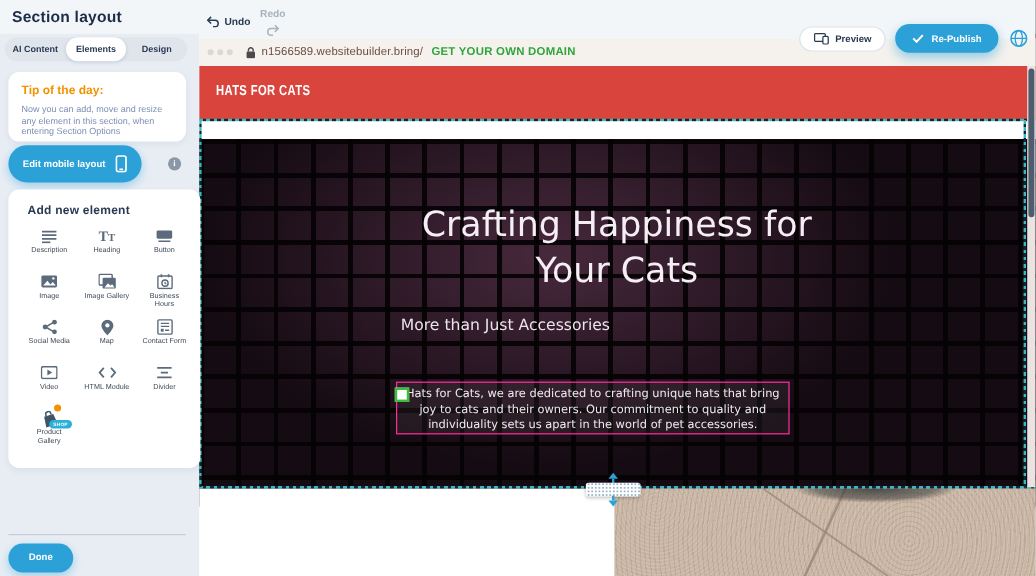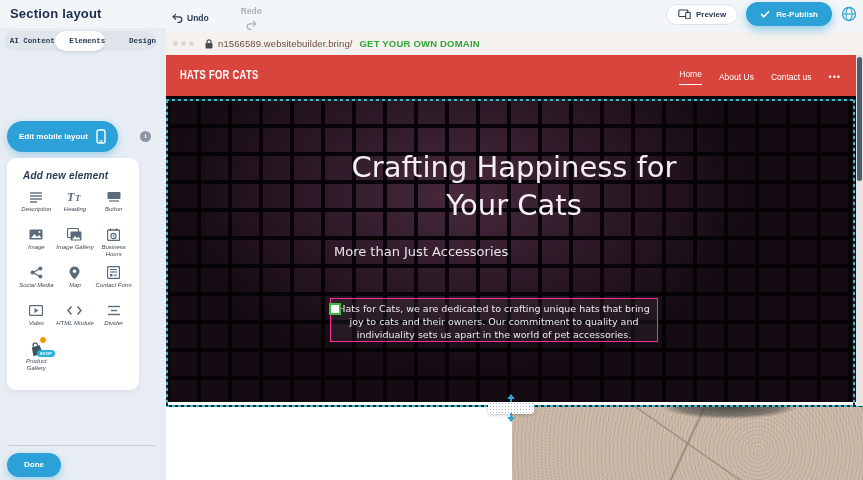--- a/index.html
+++ b/index.html
@@ -2,41 +2,41 @@
 <html><head>
 <meta charset="utf-8">
 <style>
   * { margin:0; padding:0; box-sizing:border-box; }
   html,body { width:863px; height:480px; overflow:hidden; }
   body { font-family:"Liberation Sans", sans-serif; background:#f3f6f9; position:relative; }
 
   
   #topbar { position:absolute; left:0; top:0; width:863px; height:28px; background:#f3f6f9; z-index:30; }
   .app-title { position:absolute; left:10px; top:6px; font-size:13px; font-weight:bold; color:#1d2c49; letter-spacing:.2px; }
-  .undo-redo { position:absolute; left:172px; top:6px; display:flex; gap:32px; align-items:center; }
+  .undo-redo { position:absolute; left:172px; top:6px; display:flex; gap:8px; align-items:center; }
   .ur-btn { display:flex; gap:4px; align-items:center; font-size:8.5px; font-weight:bold; cursor:pointer; }
   .ur-btn.undo { color:#2a3a52; }
   .ur-btn.redo { color:#a9b2bd;flex-direction:column; }
-  .topbar-right { position:absolute; right:5px; top:2px; display:flex; gap:8px; align-items:center; }
+  .topbar-right { position:absolute; right:5px; top:20px; display:flex; gap:8px; align-items:center; }
   .preview-btn { display:flex; gap:5px; align-items:center; background:#fff; border:1px solid #dde3e9; border-radius:13px; height:21px; padding:0 11px; font-size:8px; font-weight:bold; color:#2a3a52; cursor:pointer; }
   .republish-btn { display:flex; gap:6px; align-items:center; background:#2ba1d8; border-radius:14px; height:24px; padding:0 14px; font-size:8px; font-weight:bold; color:#fff; cursor:pointer; box-shadow:0 4px 10px rgba(43,161,216,.5); }
   .globe-btn { width:18px; height:18px; cursor:pointer; display:flex; align-items:center; justify-content:center; }
 
   
   #sidebar { position:absolute; left:0; top:28px; width:166px; height:452px; background:#e8edf4; z-index:20; }
   .tabbar { position:absolute; left:4px; top:3px; width:152px; height:20px; background:#e0e5eb; border-radius:11px; display:flex; align-items:center; }
-  .tab { flex:1; text-align:right; font-size:7.5px; font-weight:bold; color:#2a3a55; height:20px; line-height:20px; border-radius:11px; cursor:pointer; white-space:nowrap;font-family:Liberation Mono, monospace; }
+  .tab { flex:1; text-align:center; font-size:7.5px; font-weight:bold; color:#2a3a55; height:20px; line-height:20px; border-radius:11px; cursor:pointer; white-space:nowrap; }
   .tab.active { background:#fff; box-shadow:0 1px 3px rgba(40,60,90,.18); }
   .tip-card { position:absolute; left:7px; top:32px; width:148px; height:58px; background:#fff; border-radius:9px; box-shadow:0 2px 5px rgba(60,80,110,.08); padding:10px 11px; }
   .tip-title { font-size:10px; font-weight:bold; color:#f39200; margin-bottom:5px; }
   .tip-body { font-size:7.5px; line-height:9.5px; color:#7d8fb3; }
   .mobile-row { position:absolute; left:7px; top:93px; display:flex; align-items:center; gap:22px; }
   .mobile-btn { display:flex; align-items:center; gap:8px; background:#2ba1d8; color:#fff; border-radius:16px; height:31px; padding:0 12px; font-size:8px; font-weight:bold; cursor:pointer; box-shadow:0 3px 8px rgba(43,161,216,.4); }
   .info-dot { width:11px; height:11px; border-radius:50%; background:#8b97a6; color:#fff; font-size:7px; font-weight:bold; text-align:center; line-height:11px; cursor:pointer; font-family:"Liberation Serif", serif; }
-  .add-card { position:absolute; left:7px; top:130px; width:132px; height:232px; background:#fff; border-radius:9px; box-shadow:0 2px 5px rgba(60,80,110,.08); padding:12px 6px 0 10px;font-style:italic; }
+  .add-card { position:absolute; left:7px; top:130px; width:160px; height:232px; background:#fff; border-radius:9px; box-shadow:0 2px 5px rgba(60,80,110,.08); padding:12px 6px 0 10px; }
   .add-title { font-size:10px; font-weight:bold; color:#2a3a55; letter-spacing:.2px; margin-bottom:8px; padding-left:6px; }
   .el-grid { display:grid; grid-template-columns:repeat(3,1fr); row-gap:6px; }
   .el-item { display:flex; flex-direction:column; align-items:center; cursor:pointer; min-height:32px; }
   .el-icon { height:15px; display:flex; align-items:center; justify-content:center; margin-bottom:2px; position:relative; }
   .el-label { font-size:6px; line-height:7px; color:#3f4a57; text-align:center; max-width:40px; }
   .shop-badge { position:absolute; right:-12px; bottom:-1px; background:#2bb0d8; color:#fff; font-size:4px; font-weight:bold; border-radius:5px; padding:1px 3px; letter-spacing:.2px; }
   .promo-dot { position:absolute; right:-4px; top:-5px; width:8px; height:8px; border-radius:50%; background:#f39200; border:1px solid #fff; }
   .side-divider { position:absolute; left:7px; top:417px; width:148px; height:1px; background:#c8cdd6; }
   .done-btn { position:absolute; left:7px; top:425px; width:54px; height:24px; background:#2ba1d8; border-radius:13px; color:#fff; font-size:8px; font-weight:bold; text-align:center; line-height:24px; cursor:pointer; box-shadow:0 3px 8px rgba(43,161,216,.4); }
 
@@ -48,21 +48,21 @@
   .url-text { font-size:9.5px; color:#6d4c43; margin-left:5px; letter-spacing:.1px; }
   .domain-cta { font-size:9.5px; font-weight:bold; color:#2fa63c; margin-left:7px; cursor:pointer; letter-spacing:.2px; }
 
   .site-header { position:absolute; left:0; top:23px; width:697px; height:45px; background:#d9453c; }
   .site-logo { position:absolute; left:14px; top:13px; color:#fff; font-weight:bold; font-size:12px; letter-spacing:.4px; transform:scaleX(.78); transform-origin:left center; white-space:nowrap; }
   .site-nav { position:absolute; right:22px; top:14px; display:flex; gap:17px; align-items:center; }
   .nav-item { color:#fff; font-size:8.5px; cursor:pointer; white-space:nowrap; }
   .nav-item.active { padding-bottom:5px; border-bottom:1px solid #fff; }
   .nav-more { color:#fff; font-size:9px; cursor:pointer; letter-spacing:1px; }
 
-  .hero { position:absolute; left:0; top:64px; width:697px; height:306px;
+  .hero { position:absolute; left:0; top:84px; width:697px; height:306px;
     background-image:
       repeating-linear-gradient(to right, rgba(5,2,4,.92) 0 4px, transparent 4px 31px),
       repeating-linear-gradient(to bottom, rgba(5,2,4,.92) 0 4px, transparent 4px 28px),
       radial-gradient(ellipse 360px 220px at 42% 32%, #47293c 0%, #2b1825 45%, #150b12 80%);
     background-color:#120a10; overflow:hidden; }
   .hero-heading { position:absolute; left:168px; top:52px; width:360px; text-align:center; color:#f5eef5; font-family:"DejaVu Sans", sans-serif; font-size:29px; line-height:38px; font-weight:400; }
   .hero-sub { position:absolute; left:168px; top:148px; width:360px; color:#ece4ec; font-family:"DejaVu Sans", sans-serif; font-size:13px; font-weight:400; }
   .sel-box { position:absolute; left:164px; top:202px; width:328px; height:44px; border:1.5px solid #ff2e9a; background:rgba(255,255,255,.05); display:flex; align-items:flex-end; justify-content:center; cursor:move; }
   .sel-text { color:#efe9ef; font-size:9.5px; line-height:13px; text-align:center; padding:0 4px; font-family:"DejaVu Sans", sans-serif; }
   .sel-handle { position:absolute; left:-2px; top:4px; width:12px; height:12px; background:#fdfdfd; border:2px solid #3dbc3d; cursor:grab; }
@@ -150,20 +150,24 @@
   </div>
 </div>
 
 <div id="sidebar">
   <div class="tabbar">
     <div class="tab">AI Content</div>
     <div class="tab active">Elements</div>
     <div class="tab">Design</div>
   </div>
 
+  <div class="tip-card">
+    <div class="tip-title">Tip of the day:</div>
+    <div class="tip-body">Now you can add, move and resize any element in this section, when entering Section Options</div>
+  </div>
 
   <div class="mobile-row">
     <div class="mobile-btn">
       <span>Edit mobile layout</span>
       <span>
           <svg width="10" height="15" viewBox="0 0 10 15">
             <rect x="1" y="1" width="8" height="13" rx="1.6" fill="none" stroke="#fff" stroke-width="1.4"></rect>
             <line x1="3.5" y1="12" x2="6.5" y2="12" stroke="#fff" stroke-width="1.2"></line>
           </svg>
         </span>
@@ -334,26 +338,20 @@
           <rect x="0.5" y="4" width="7" height="5.5" rx="1" fill="#4a4a4a"></rect>
           <path d="M2 4 V2.8 a2 2 0 0 1 4 0 V4" fill="none" stroke="#4a4a4a" stroke-width="1.2"></path>
         </svg>
       </span>
     <span class="url-text">n1566589.websitebuilder.bring/</span>
     <span class="domain-cta">GET YOUR OWN DOMAIN</span>
   </div>
 
   <div class="site-header">
     <div class="site-logo">HATS FOR CATS</div>
-    <div class="site-nav">
-      <span class="nav-item active">Home</span>
-      <span class="nav-item">About Us</span>
-      <span class="nav-item">Contact us</span>
-      <span class="nav-more">•••</span>
-    </div>
   </div>
 
   <div class="hero">
     <div class="hero-heading">Crafting Happiness for Your Cats</div>
     <div class="hero-sub">More than Just Accessories</div>
     <div class="sel-box">
       <span class="sel-handle"></span>
       <span class="sel-text">Hats for Cats, we are dedicated to crafting unique hats that bring joy to cats and their owners. Our commitment to quality and individuality sets us apart in the world of pet accessories.</span>
     </div>
   </div>

